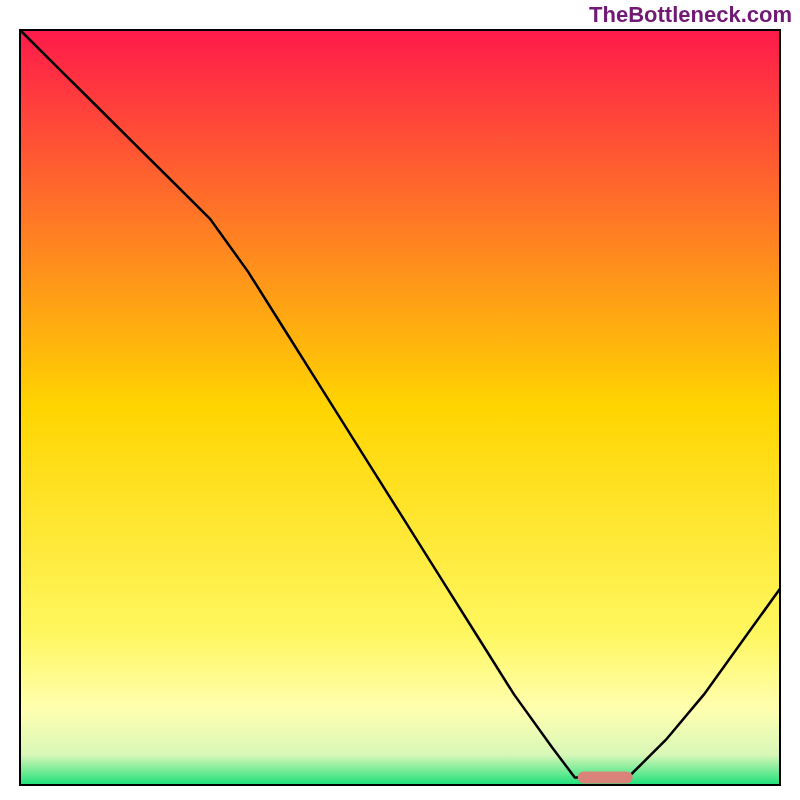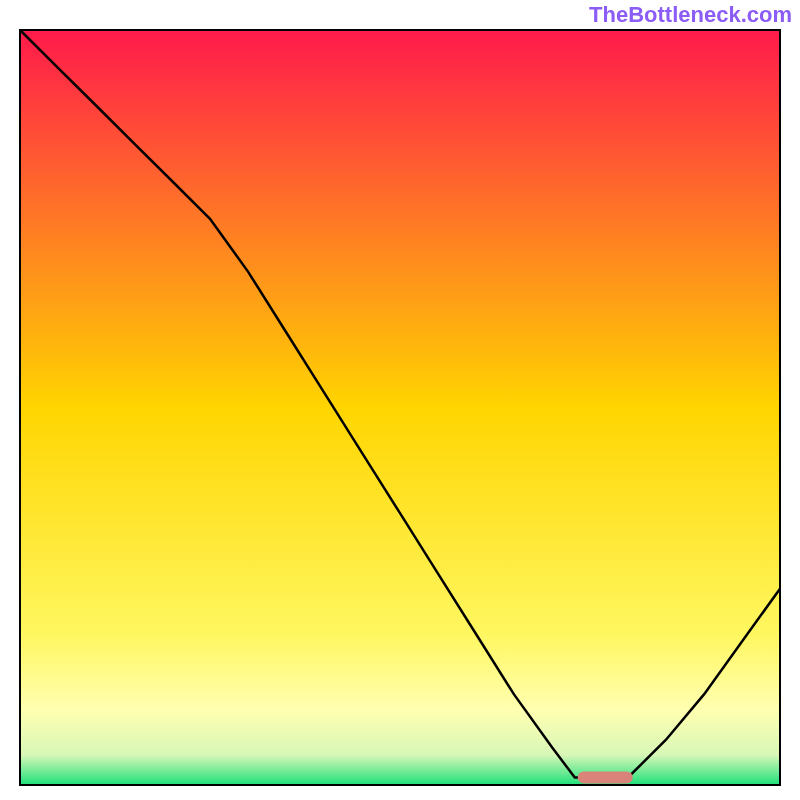--- a/index.html
+++ b/index.html
@@ -12,21 +12,21 @@
   }
   .wrap {
     position: relative;
     width: 800px;
     height: 800px;
   }
   .watermark {
     position: absolute;
     top: 2px;
     right: 8px;
-    color: #8b5cf6;
+    color: #701a75;
     font-size: 22px;
     font-weight: 600;
   }
   svg { display: block; }
 </style>
 </head>
 <body>
 <div class="wrap">
 
 <svg width="800" height="800">

